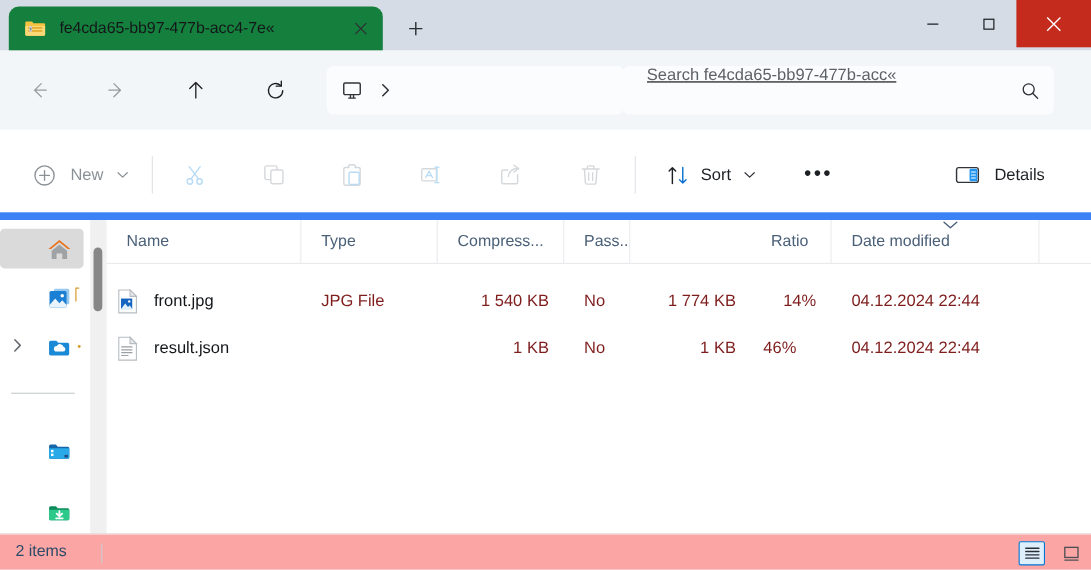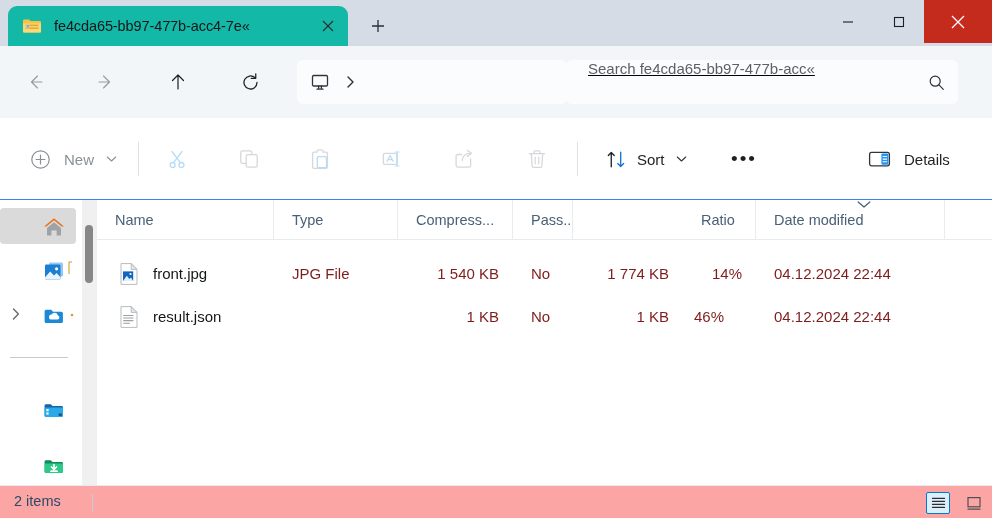--- a/index.html
+++ b/index.html
@@ -22,21 +22,21 @@
     background: #d6dce5;
   }
   .tabstrip {
     position: absolute; left: 0; top: 0; height: 46px;
     display: flex; align-items: flex-end;
   }
   .tab {
     position: relative;
     margin-left: 8px;
     width: 340px; height: 40px;
-    background: #14b8a6;
+    background: #15803d;
     border-radius: 9px 9px 0 0;
     display: flex; align-items: center;
     padding: 0 6px 0 14px;
     cursor: default;
   }
   .tab-icon { width: 20px; height: 20px; position: relative; flex: 0 0 auto; }
   .tab-title {
     flex: 1 1 auto;
     margin-left: 12px;
     font-size: 14.5px;
@@ -103,21 +103,21 @@
   }
   .search-icon-wrap {
     width: 44px; height: 44px; flex: 0 0 auto;
     display: flex; align-items: center; justify-content: center; color: #2b2f34;
   }
 
   
   .cmdbar {
     position: absolute; left: 0; top: 118px; width: 992px; height: 82px;
     background: #ffffff;
-    border-bottom: 1px solid #3b82f6;
+    border-bottom: 7px solid #3b82f6;
   }
   .cmd-new {
     position: absolute; left: 20px; top: 21px; height: 40px;
     display: flex; align-items: center; padding: 0 10px; border-radius: 5px;
   }
   .cmd-new .lbl { font-size: 15px; color: #8a9095; margin-left: 13px; }
   .cmd-new .chev { margin-left: 12px; color: #8a9095; display: flex; }
   .divider {
     position: absolute; top: 24px; width: 1px; height: 34px; background: #dfe2e5;
   }
@@ -202,21 +202,21 @@
     position: absolute; left: 0; width: 895px; height: 43px;
     display: flex; align-items: center;
   }
   .cell {
     position: absolute; height: 43px;
     display: flex; align-items: center;
     font-size: 15px; color: #7f1d1d;
     white-space: nowrap; overflow: hidden;
   }
   .cell.ralign { justify-content: flex-end; padding-right: 14px; }
-  .cell.name { color: #14171a; padding-left: 22px; }
+  .cell.name { color: #14171a; padding-left: 9px; }
   .file-ico { width: 20px; height: 24px; flex: 0 0 auto; margin-right: 14px; }
 
   
   .statusbar {
     position: absolute; left: 0; top: 485px; width: 992px; height: 33px;
     background: #fca5a5; border-top: 1px solid #e8eaec;
   }
   .status-text {
     position: absolute; left: 14px; top: 7px;
     font-size: 14.5px; color: #2a4b68;

